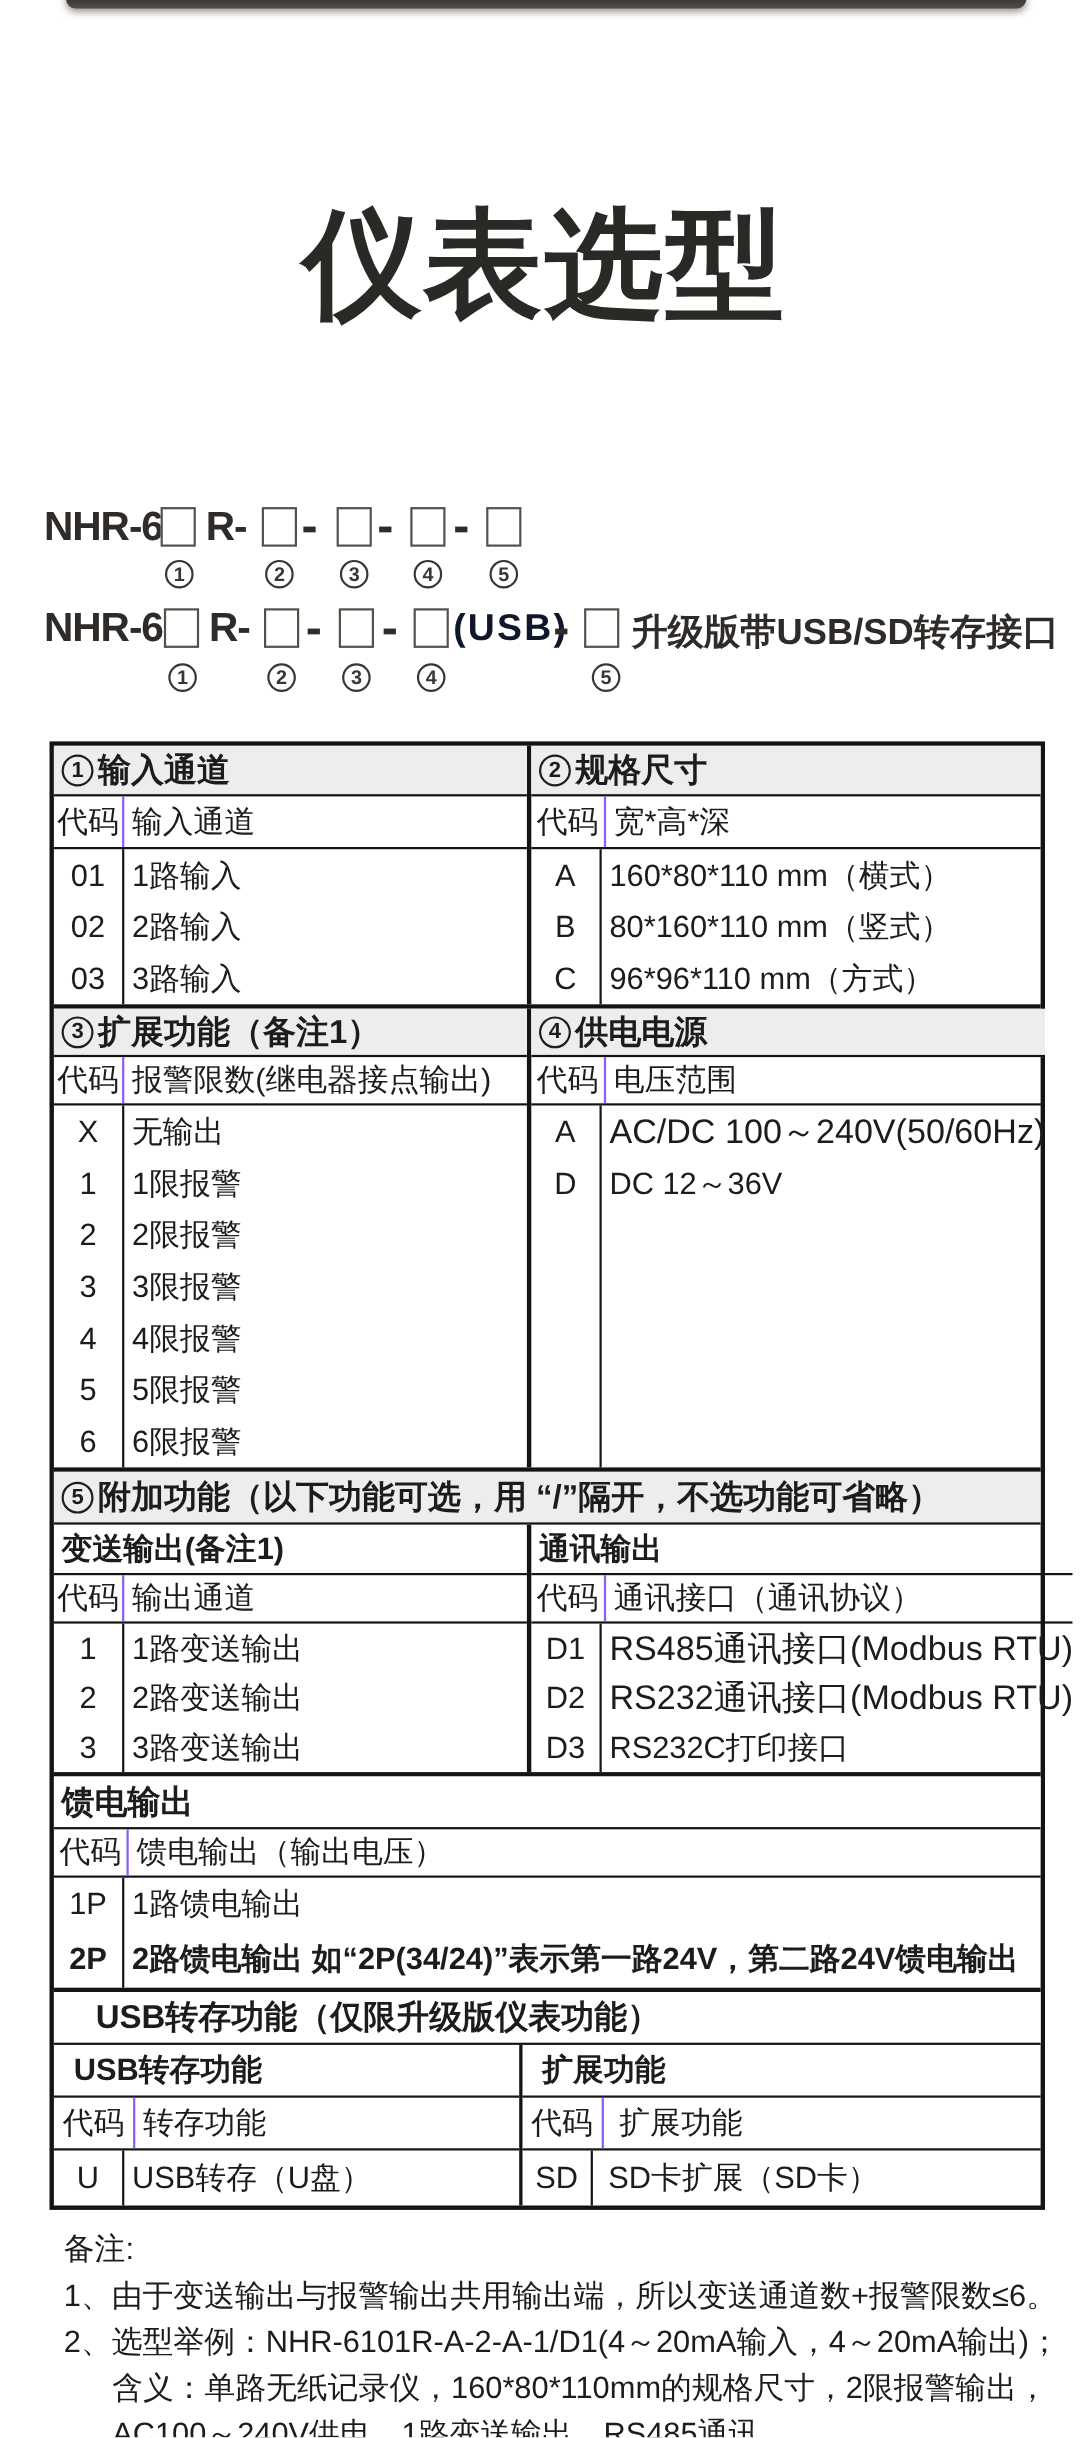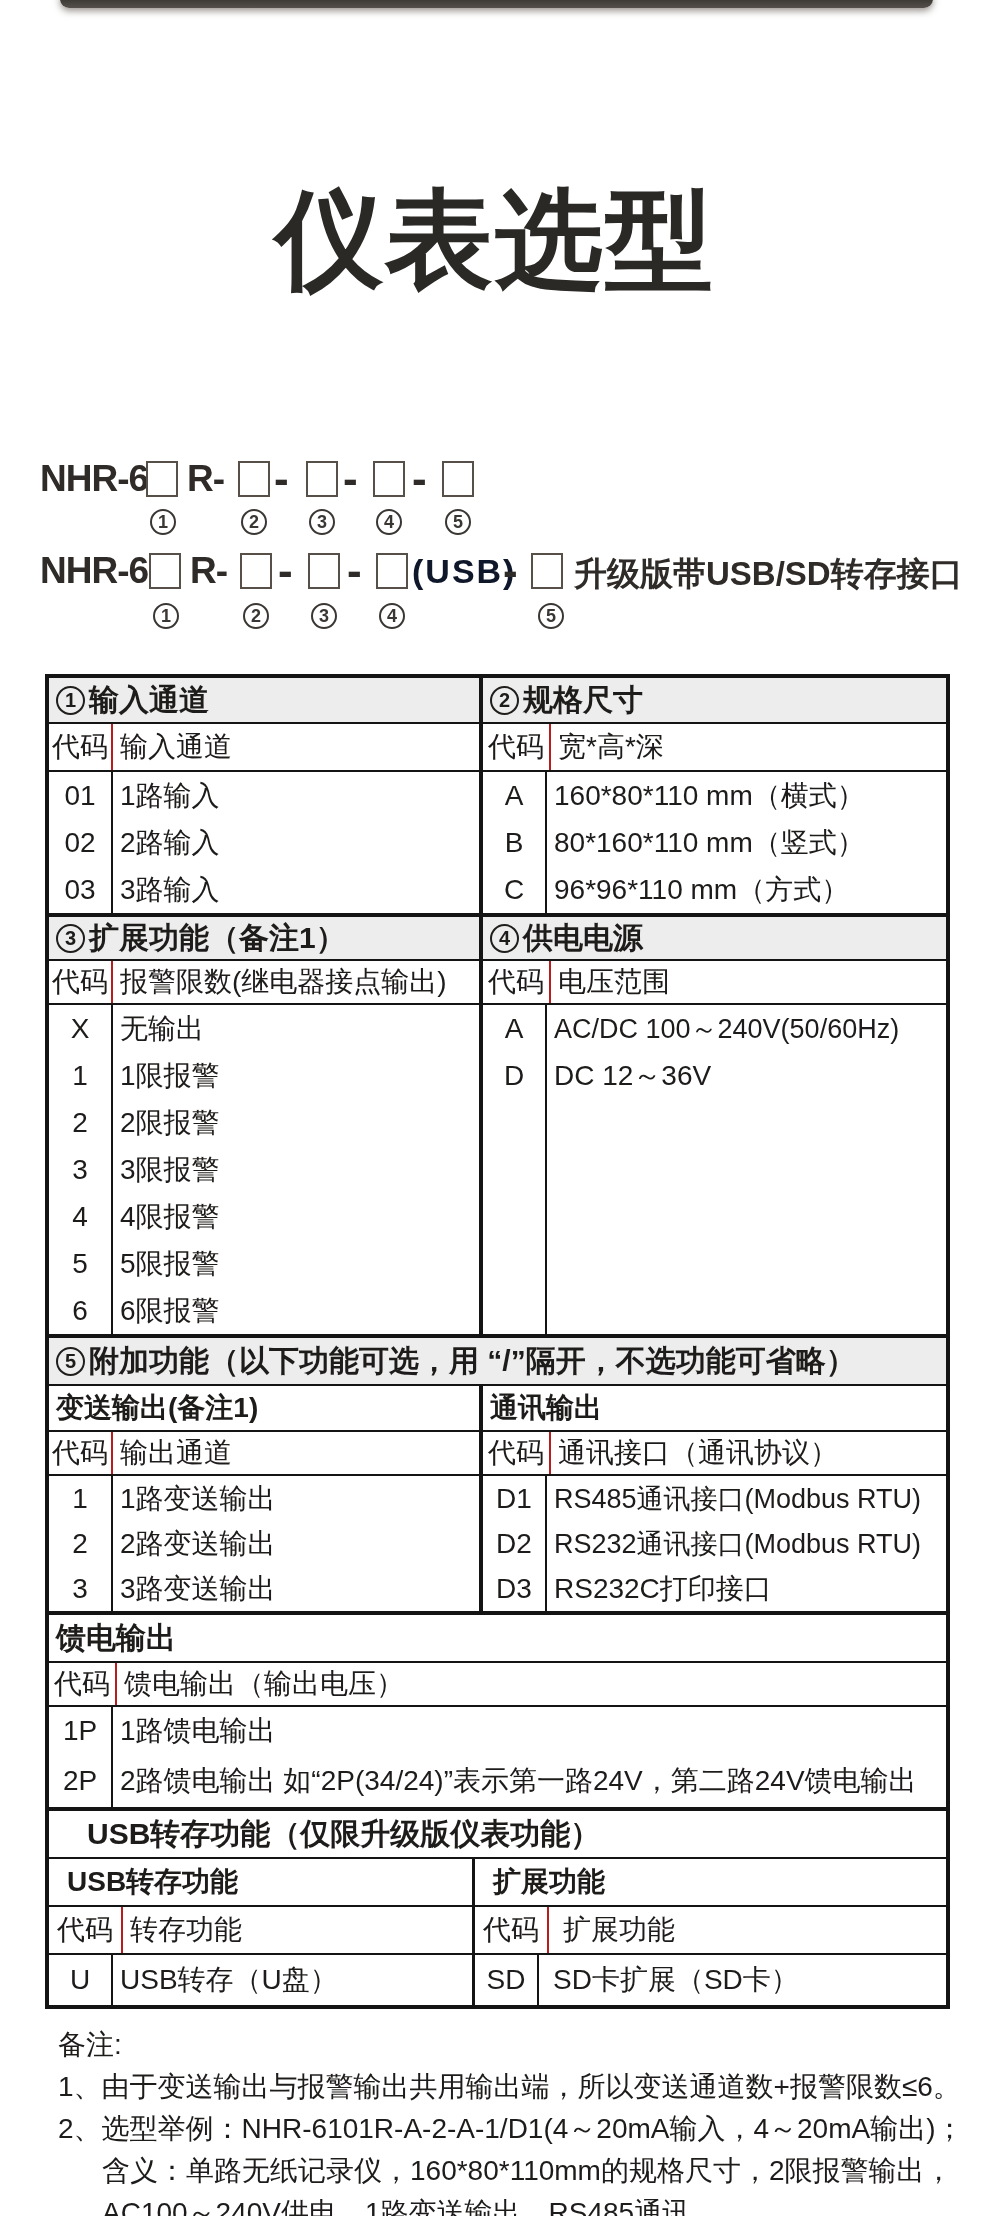--- a/index.html
+++ b/index.html
@@ -40,34 +40,34 @@
   .lcol { width:434px; flex:none; border-right:4px solid #141414; box-sizing:border-box; display:flex; flex-direction:column; }
   .lcol5 { width:426px; flex:none; border-right:3px solid #141414; box-sizing:border-box; display:flex; flex-direction:column; }
   .rcol { flex:1; display:flex; flex-direction:column; }
   .band { background:#ededed; border-bottom:2px solid #141414; box-sizing:border-box;
           display:flex; align-items:center; padding:0 7px; font-size:30px; font-weight:600; gap:4px; }
   .whiteband { background:#ffffff; }
   .bnum { width:29px; height:29px; flex:none; border:2px solid #201e1c; border-radius:50%;
           box-sizing:border-box; display:flex; align-items:center; justify-content:center;
           font-size:20px; font-weight:600; }
   .sub { display:flex; border-bottom:2px solid #141414; box-sizing:border-box; }
-  .codecell { width:64px; flex:none; border-right:2px solid #b91c1c; box-sizing:border-box;
+  .codecell { width:64px; flex:none; border-right:2px solid #8b5cf6; box-sizing:border-box;
               display:flex; align-items:center; justify-content:center; }
   .w74 { width:74px; } .w68 { width:68px; }
   .labelcell { flex:1; display:flex; align-items:center; padding-left:7px; white-space:nowrap; overflow:hidden; }
   .body { display:flex; flex:1; }
   .bodycode { width:64px; flex:none; border-right:2px solid #141414; box-sizing:border-box; display:flex; flex-direction:column; }
   .bodylabels { flex:1; display:flex; flex-direction:column; }
   .c { display:flex; align-items:center; justify-content:center; flex:none; }
   .l { display:flex; align-items:center; padding-left:7px; flex:none; white-space:nowrap; overflow:hidden; }
   .h44 { height:44px; } .h46 { height:46px; } .h47 { height:47px; } .h48 { height:48px; }
-  .h50 { height:50px; } .h52 { height:52px; } .h45 { height:45px; }
+  .h50 { height:50px; } .h52 { height:52px;font-weight:bold; } .h45 { height:45px; }
   .titlerow { display:flex; align-items:center; border-bottom:2px solid #141414; box-sizing:border-box; padding-left:7px; font-weight:600; }
   .pad18 { padding-left:18px; } .pad36 { padding-left:38px; }
-  .fs27 { font-size:27px;text-align:center; }
+  .fs27 { font-size:31px;text-align:center; }
   
   .notes { position:absolute; left:58px; top:2026px; width:900px; font-size:28px; font-weight:500; color:#1e1c1a; }
   .nline { height:34px; margin-bottom:8px; white-space:nowrap; }
   .indent { padding-left:44px; }
 </style>
 </head>
 <body>
 
 <div class="page">
 

